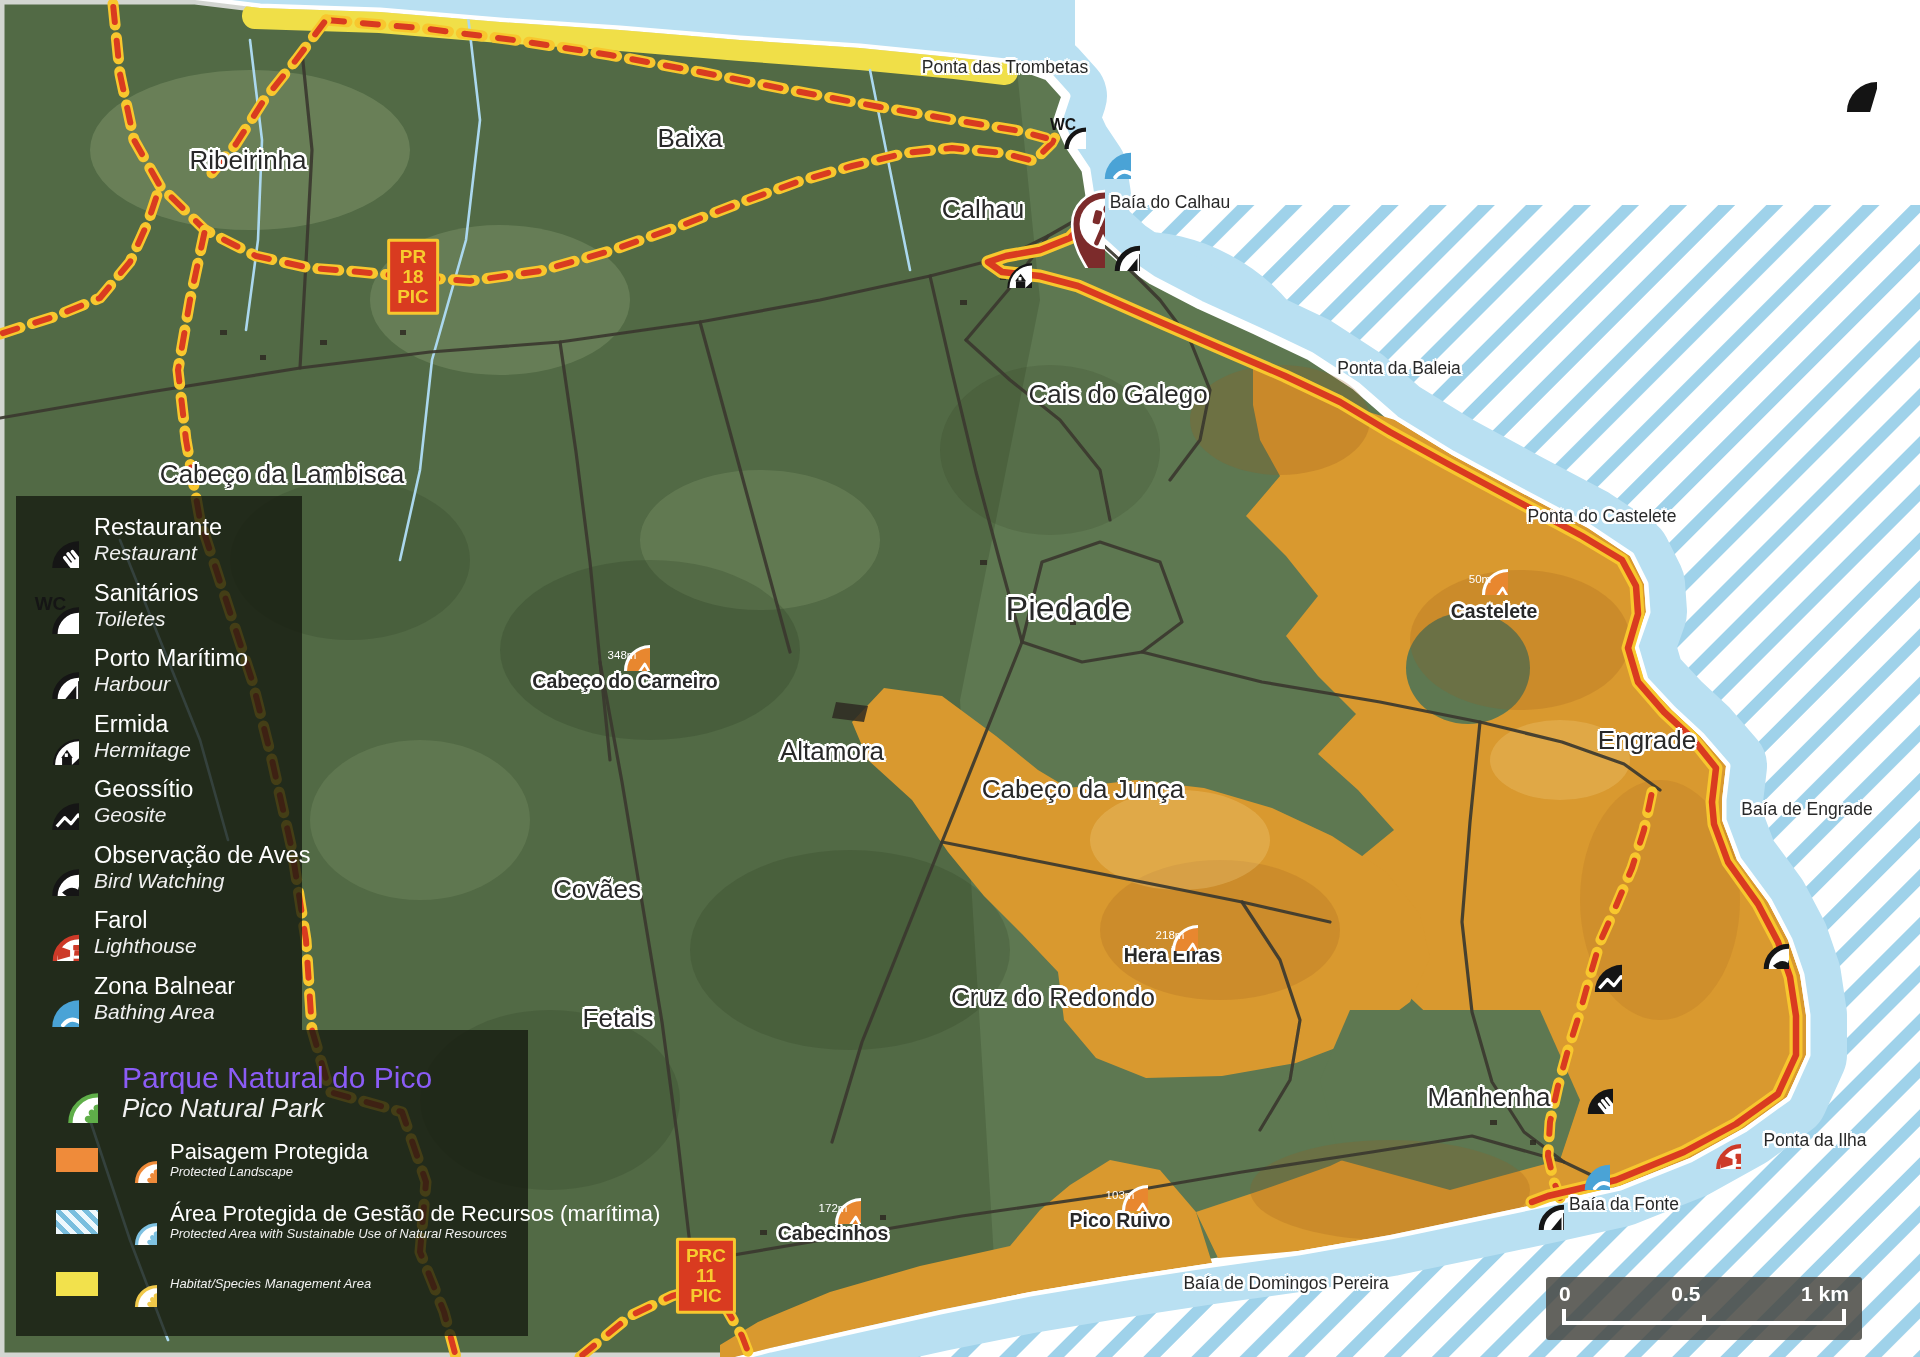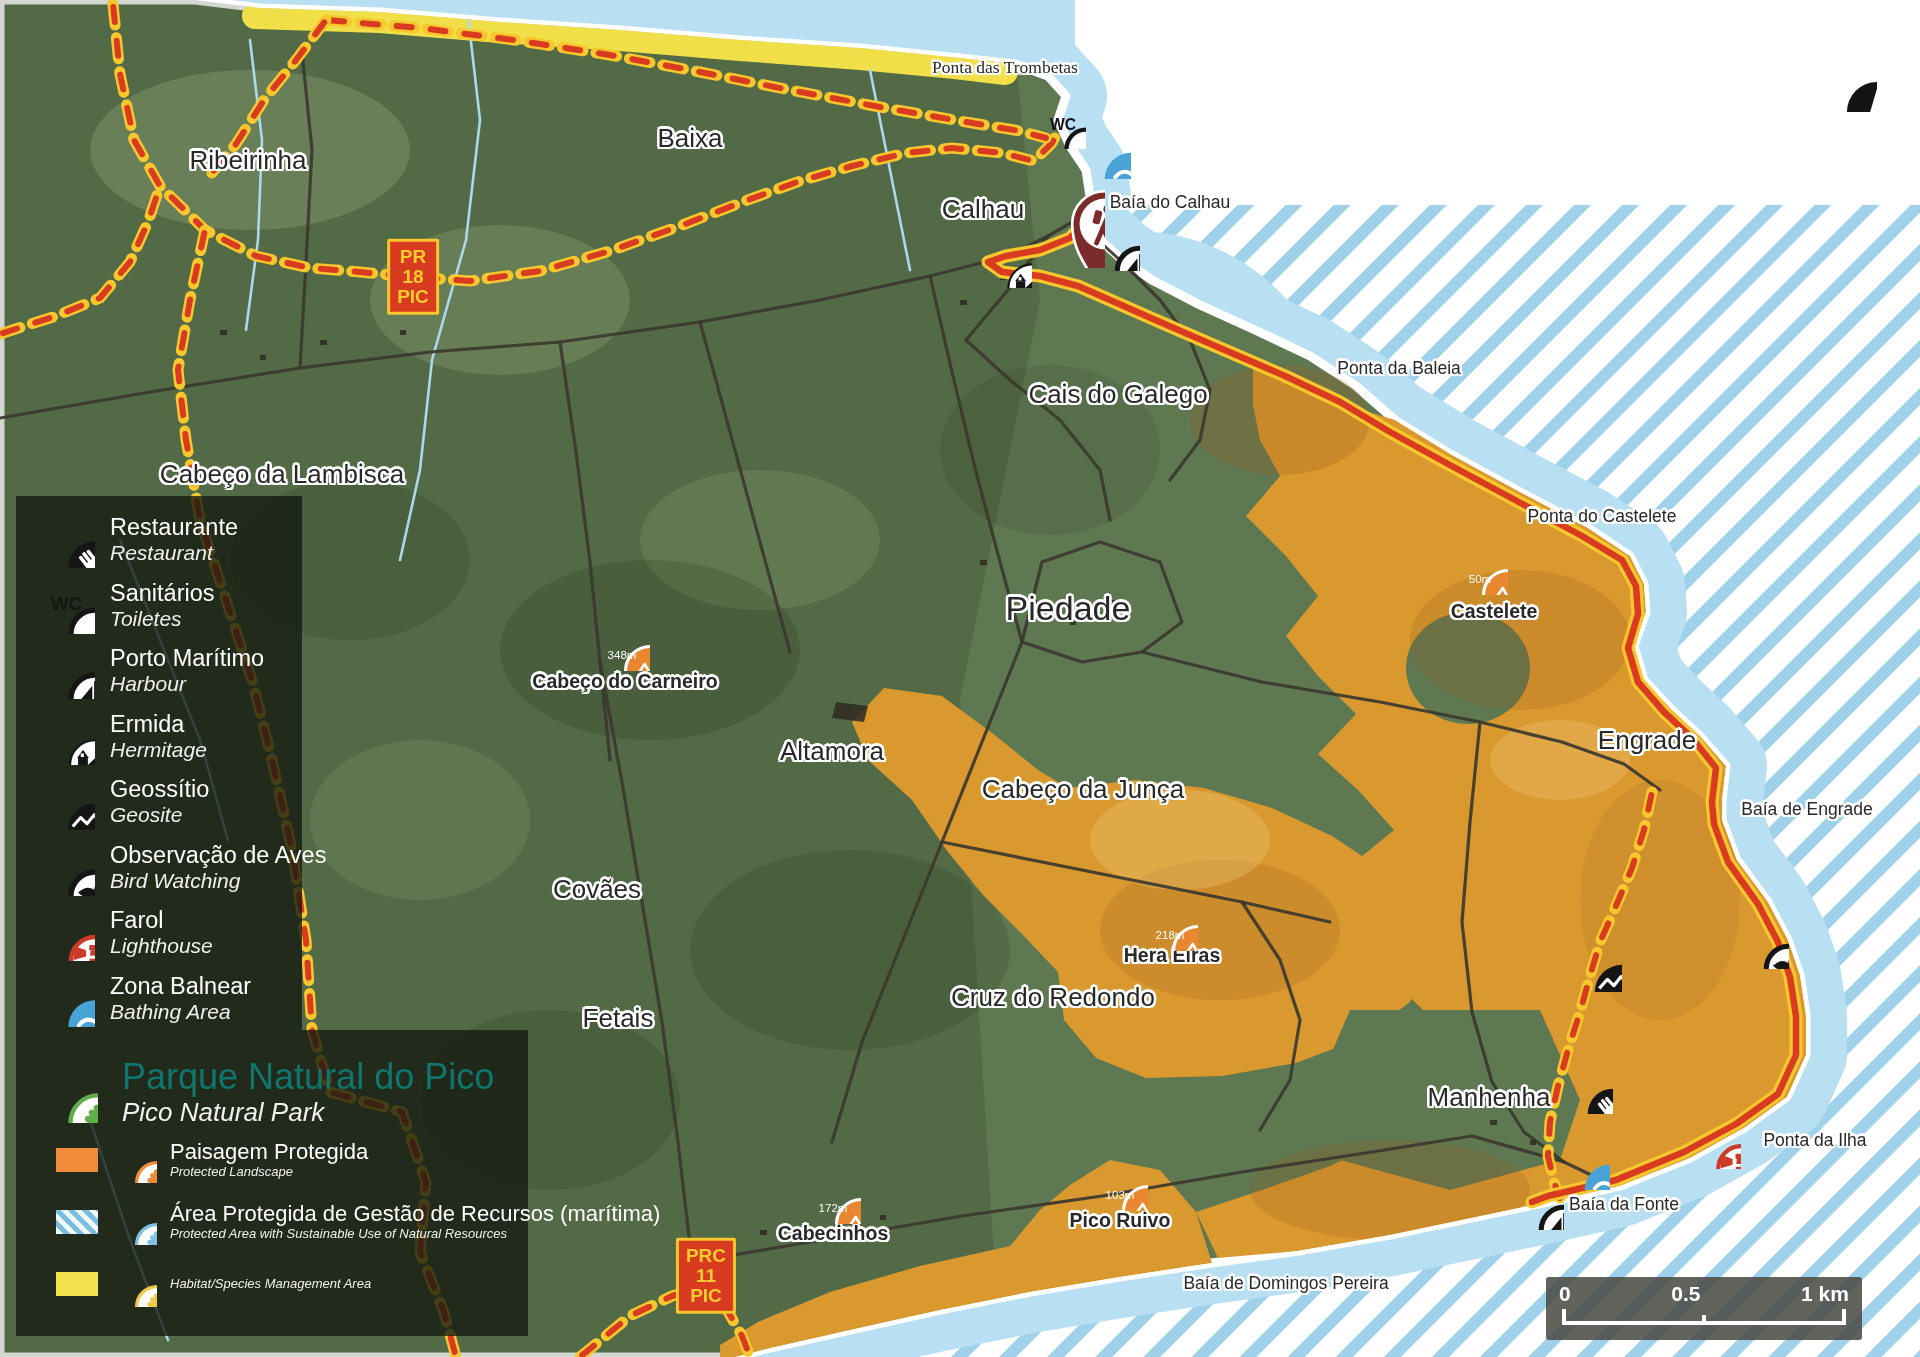--- a/index.html
+++ b/index.html
@@ -33,30 +33,30 @@
   .peak{position:absolute;width:56px;height:56px;}
   .peak .elev{position:absolute;left:0;right:0;top:34px;text-align:center;font-size:11.5px;color:#fff;}
 
   
   .tmk{position:absolute;transform:translate(-50%,-50%);background:var(--trail);border:3.5px solid var(--casing);
        color:#f8cb2e;font-weight:bold;font-size:19px;line-height:1.06;text-align:center;padding:5px 7px;border-radius:2px;}
   .tmk span{display:block;}
 
   
   .panel{position:absolute;background:rgba(22,28,16,0.80);}
-  #legend-poi{left:16px;top:496px;width:286px;height:534px;box-sizing:border-box;padding:11px 0 0 22px;}
+  #legend-poi{left:16px;top:496px;width:286px;height:534px;box-sizing:border-box;padding:11px 0 0 6px;}
   .leg-row{display:flex;align-items:center;height:65.5px;gap:15px;}
   .leg-ic{width:57px;height:57px;flex:none;position:relative;}
   .leg-pt{font-size:23.5px;color:#fff;white-space:nowrap;line-height:1.1;}
   .leg-en{font-size:21px;color:#efefef;font-style:italic;white-space:nowrap;line-height:1.1;}
 
   #legend-park{left:16px;top:1030px;width:512px;height:306px;box-sizing:border-box;padding:26px 0 0 20px;}
   .park-head{display:flex;align-items:center;gap:24px;height:72px;}
   .park-logo{width:62px;height:62px;flex:none;}
-  .park-title{font-size:36px;color:#0f766e;line-height:1.12;text-align:center;}
+  .park-title{font-size:30px;color:#8b5cf6;line-height:1.12;text-align:center;}
   .park-sub{font-size:26px;color:#f1f1f1;font-style:italic;line-height:1.12;}
   .area-row{display:flex;align-items:center;gap:13px;height:60px;margin-top:2px;}
   .swatch{width:42px;height:24px;flex:none;margin-left:20px;}
   .swatch.hatch{background:repeating-linear-gradient(45deg,#eef8fd 0 5px,#79bede 5px 10px);}
   .area-leaf{width:46px;height:46px;flex:none;}
   .area-pt{font-size:22px;color:#fff;white-space:nowrap;line-height:1.12;}
   .area-en{font-size:13px;color:#f0f0f0;font-style:italic;white-space:nowrap;line-height:1.12;}
 
   
   #scalebar{position:absolute;left:1546px;top:1277px;width:316px;height:63px;box-sizing:border-box;
@@ -301,21 +301,21 @@
         <path d="M0,-24 L13,20 L0,11 L-13,20 Z" fill="#fff"></path>
       </symbol>
       <symbol id="sym-leaf" viewBox="-32 -32 64 64">
         <circle r="28.5" fill="#fff" stroke="currentColor" stroke-width="4.5"></circle>
         <path fill="currentColor" d="M0,-19 C4,-18 5,-13 2,-10 C8,-13 11,-7 5,-4 C12,-5 13,2 6,3 C11,6 8,12 2,9 C4,14 -1,17 -3,12 C-6,16 -11,13 -9,8 C-14,9 -16,3 -10,0 C-16,-2 -14,-9 -8,-7 C-12,-11 -8,-16 -4,-13 C-6,-17 -3,-19 0,-19 Z"></path>
       </symbol>
     </defs>
   </svg>
 
   <div id="overlay">
-      <div class="lbl t1" style="left: 1005px; top: 67px; font-family: Liberation Serif, serif;">Ponta das Trombetas</div>
+      <div class="lbl t1" style="left: 1005px; top: 67px;">Ponta das Trombetas</div>
       <div class="lbl t3" style="left: 248px; top: 160px;">Ribeirinha</div>
       <div class="lbl t3" style="left: 690px; top: 138px;">Baixa</div>
       <div class="lbl t3" style="left: 983px; top: 209px;">Calhau</div>
       <div class="lbl t1" style="left: 1170px; top: 202px;">Baía do Calhau</div>
       <div class="lbl t3" style="left: 1118px; top: 394px;">Cais do Galego</div>
       <div class="lbl t1" style="left: 1399px; top: 368px;">Ponta da Baleia</div>
       <div class="lbl t1" style="left: 1602px; top: 516px;">Ponta do Castelete</div>
       <div class="lbl t3" style="left: 282px; top: 474px;">Cabeço da Lambisca</div>
       <div class="lbl t4" style="left: 1068px; top: 588px; margin-top: 20px;">Piedade</div>
       <div class="lbl t2" style="left: 1480px; top: 611px; padding-left: 28px;">Castelete</div>

